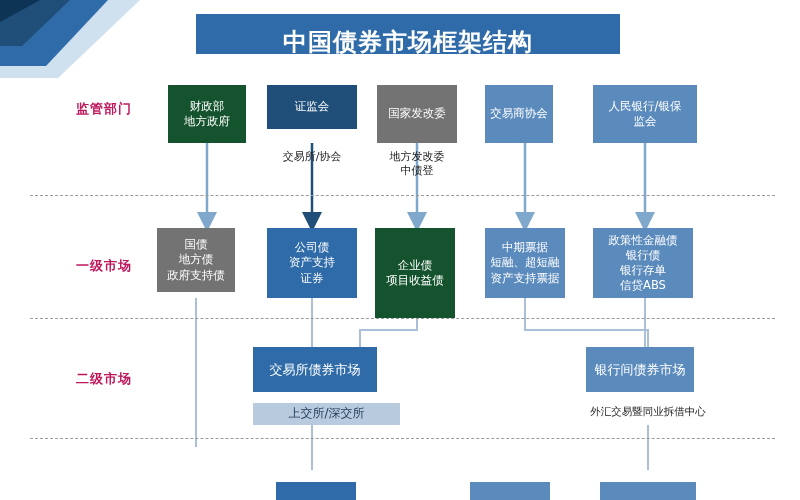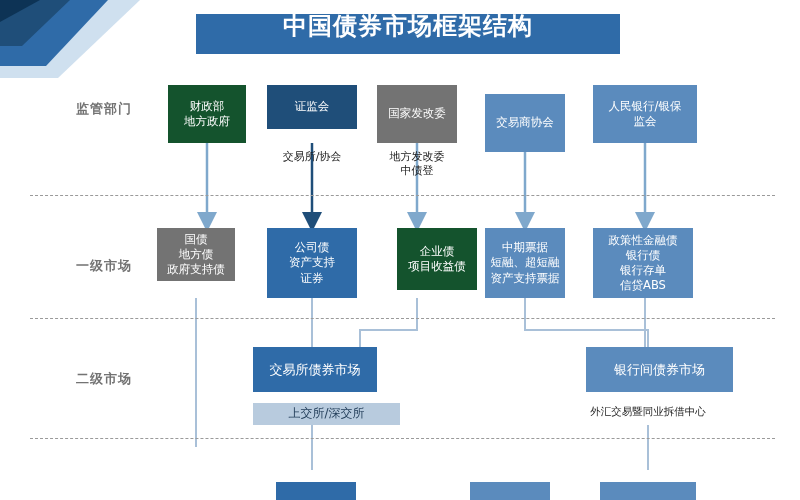--- a/index.html
+++ b/index.html
@@ -10,30 +10,30 @@
     position:relative;
   }
   
   .corner-wrap{position:absolute;left:0;top:0;width:230px;height:78px;overflow:hidden;}
   .corner-wrap svg{display:block;}
 
   
   .title-bar{
     position:absolute;left:196px;top:14px;width:424px;height:40px;
     background:#2f6ba8;
-    display:flex;align-items:flex-start;justify-content:center;
+    display:flex;align-items:flex-end;justify-content:center;
   }
   .title-bar .t{
     color:#ffffff;font-size:24px;font-weight:bold;letter-spacing:1px;
     line-height:1;
   }
 
   
   .row-label{
-    position:absolute;color:#737373;font-size:13px;font-weight:bold;
+    position:absolute;color:#be185d;font-size:13px;font-weight:bold;
     letter-spacing:1px;white-space:nowrap;
   }
 
   
   .dashed{
     position:absolute;left:30px;width:745px;height:0;
     border-top:1px dashed #9a9a9a;
   }
 
   
@@ -107,45 +107,45 @@
 <div class="dashed" style="top:438px"></div>
 
 <div class="row-label" style="left:76px;top:100px">监管部门</div>
 <div class="row-label" style="left:76px;top:257px">一级市场</div>
 <div class="row-label" style="left:76px;top:370px">二级市场</div>
 
 <div class="box b-light" style="left:168px;top:85px;width:78px;height:58px">财政部
 地方政府</div>
 <div class="box b-dark" style="left:267px;top:85px;width:90px;height:44px">证监会</div>
 <div class="box b-mid" style="left:377px;top:85px;width:80px;height:58px">国家发改委</div>
-<div class="box b-steel" style="left:485px;top:94px;width:80px;height:58px">交易商协会</div>
+<div class="box b-steel" style="left:485px;top:85px;width:68px;height:58px">交易商协会</div>
 <div class="box b-steel" style="left:593px;top:85px;width:104px;height:58px">人民银行/银保
 监会</div>
 
 <div class="caption" style="left:267px;top:150px;width:90px">交易所/协会</div>
 <div class="caption" style="left:377px;top:150px;width:80px">地方发改委
 中债登</div>
 
-<div class="box b-mid" style="left:157px;top:228px;width:78px;height:53px">国债
+<div class="box b-mid" style="left:157px;top:228px;width:78px;height:64px">国债
 地方债
 政府支持债</div>
 <div class="box b-blue" style="left:267px;top:228px;width:90px;height:70px">公司债
 资产支持
 证券</div>
-<div class="box b-light" style="left:397px;top:228px;width:80px;height:62px">企业债
+<div class="box b-light" style="left:375px;top:228px;width:80px;height:90px">企业债
 项目收益债</div>
 <div class="box b-steel" style="left:485px;top:228px;width:80px;height:70px">中期票据
 短融、超短融
 资产支持票据</div>
 <div class="box b-steel" style="left:593px;top:228px;width:100px;height:70px">政策性金融债
 银行债
 银行存单
 信贷ABS</div>
 
 <div class="box b-blue" style="left:253px;top:347px;width:124px;height:45px;font-size:13px">交易所债券市场</div>
-<div class="box b-steel" style="left:586px;top:347px;width:147px;height:45px;font-size:13px">银行间债券市场</div>
+<div class="box b-steel" style="left:586px;top:347px;width:108px;height:45px;font-size:13px">银行间债券市场</div>
 
 <div class="box b-pale" style="left:253px;top:403px;width:147px;height:22px;color:#25405c;font-size:12px">上交所/深交所</div>
 <div class="caption" style="left:572px;top:405px;width:152px;font-size:10.5px">外汇交易暨同业拆借中心</div>
 
 <div class="box b-blue" style="left:276px;top:482px;width:80px;height:18px"></div>
 <div class="box b-steel" style="left:470px;top:482px;width:80px;height:18px"></div>
 <div class="box b-steel" style="left:600px;top:482px;width:96px;height:18px"></div>
 
 </body></html>

